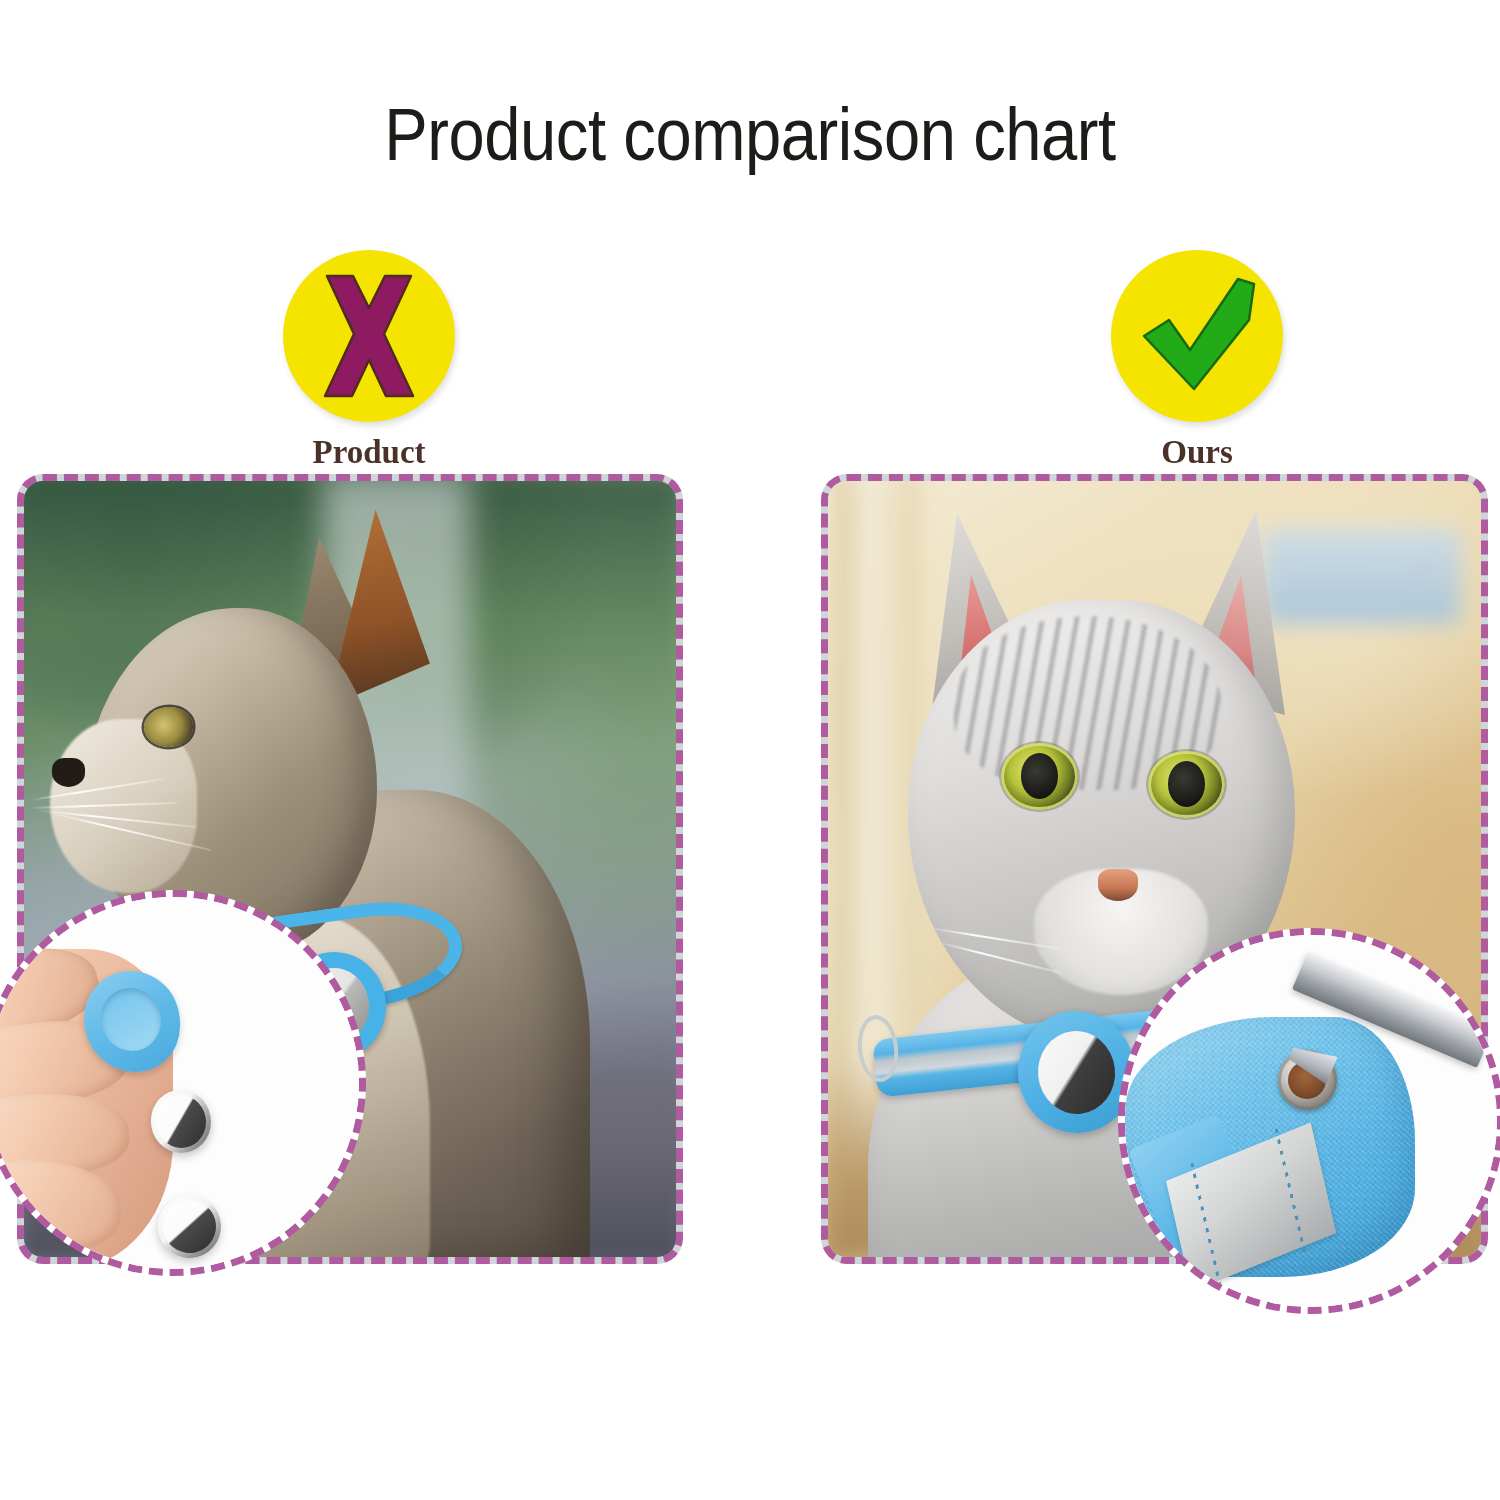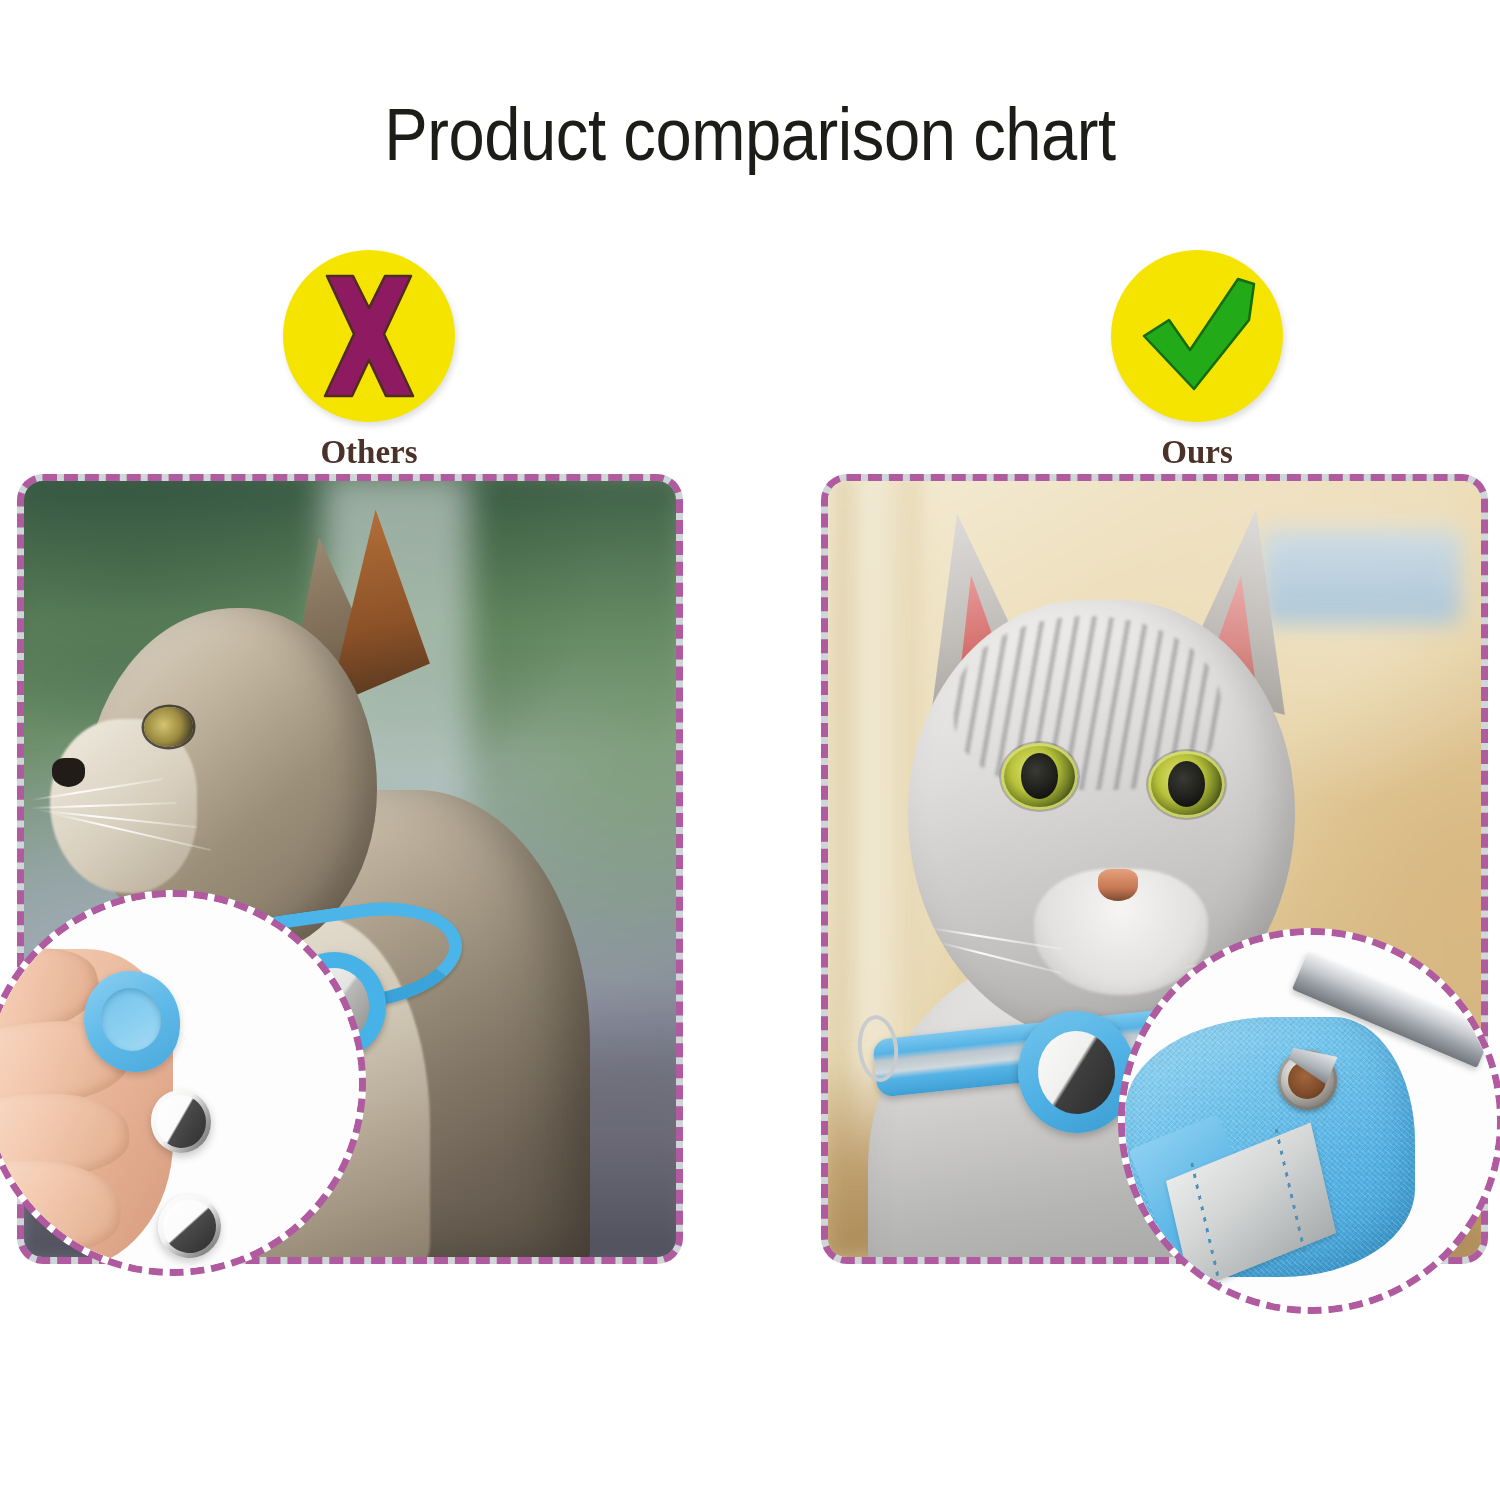--- a/index.html
+++ b/index.html
@@ -563,21 +563,21 @@
 <body>
 
 <div class="page-title">Product comparison chart</div>
 
 <div class="badge-group left">
   <div class="badge-circle">
     <svg viewBox="0 0 172 172">
       <path d="M44 26 L70 26 L86 58 L102 26 L128 26 L101 84 L130 146 L103 146 L86 110 L69 146 L42 146 L71 84 Z" fill="#8e1a62" stroke="#4f2c20" stroke-width="2.5" stroke-linejoin="round"></path>
     </svg>
   </div>
-  <div class="badge-label">Others</div>
+  <div class="badge-label">Product</div>
 </div>
 
 <div class="badge-group right">
   <div class="badge-circle">
     <svg viewBox="0 0 172 172">
       <path d="M33 86 L58 70 L79 100 L127 29 L143 34 L138 70 L83 139 Z" fill="#22aa18" stroke="#156b0f" stroke-width="2.5" stroke-linejoin="round"></path>
     </svg>
   </div>
   <div class="badge-label">Ours</div>
 </div>

